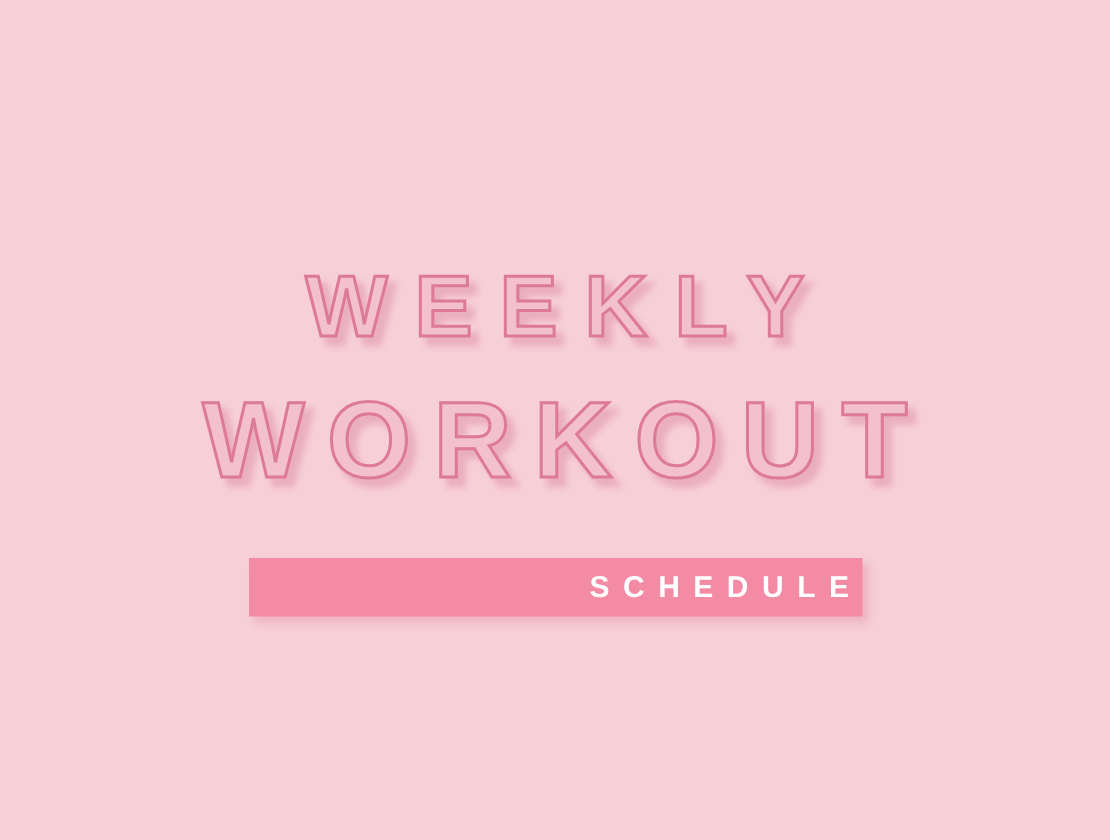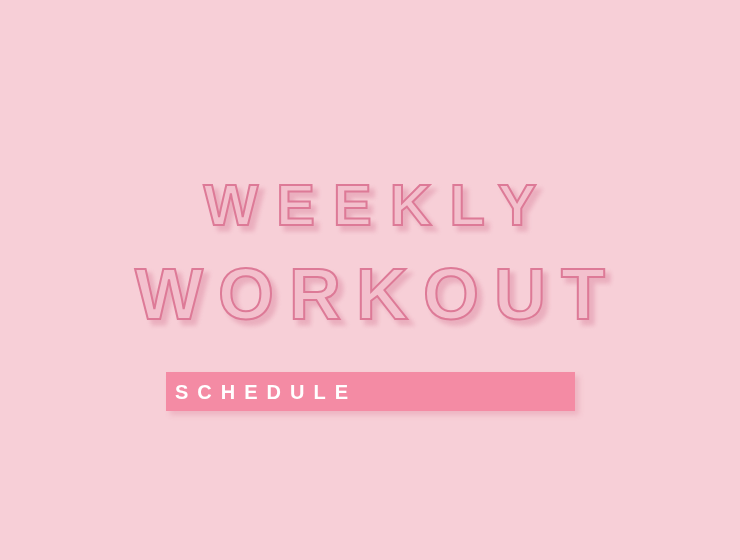--- a/index.html
+++ b/index.html
@@ -97,21 +97,21 @@
   #schedule-banner {
     position: absolute;
     left: 166px;
     top: 372px;
     width: 409px;
     height: 39px;
     background: #f48ba4;
     box-shadow: 4px 4px 5px rgba(214, 120, 145, .30);
     display: flex;
     align-items: center;
-    justify-content: flex-start;
+    justify-content: flex-end;
   }
 
   #schedule-label {
     color: #ffffff;
     font-family: "Liberation Sans", sans-serif;
     font-weight: 700;
     font-size: 20px;
     letter-spacing: 9px;
     text-indent: 9px;
     text-transform: uppercase;

